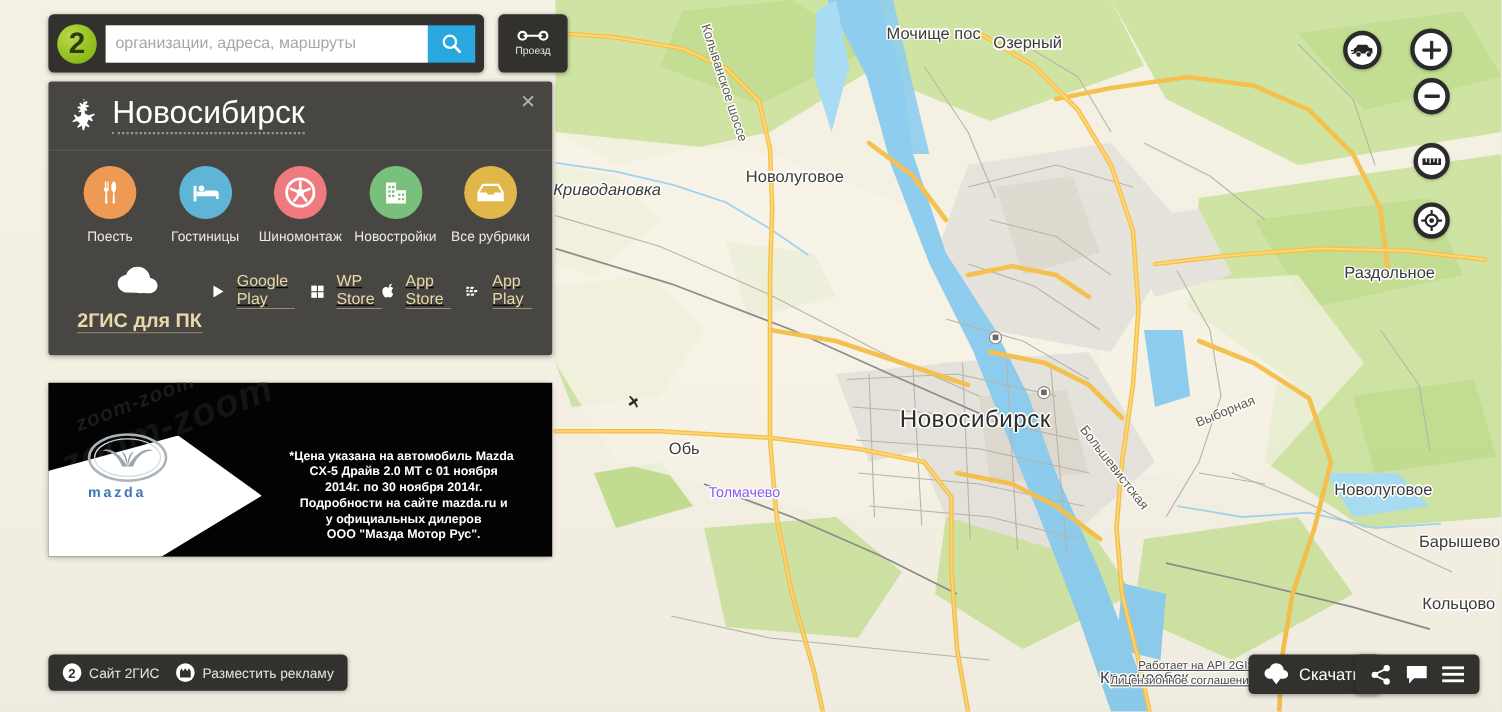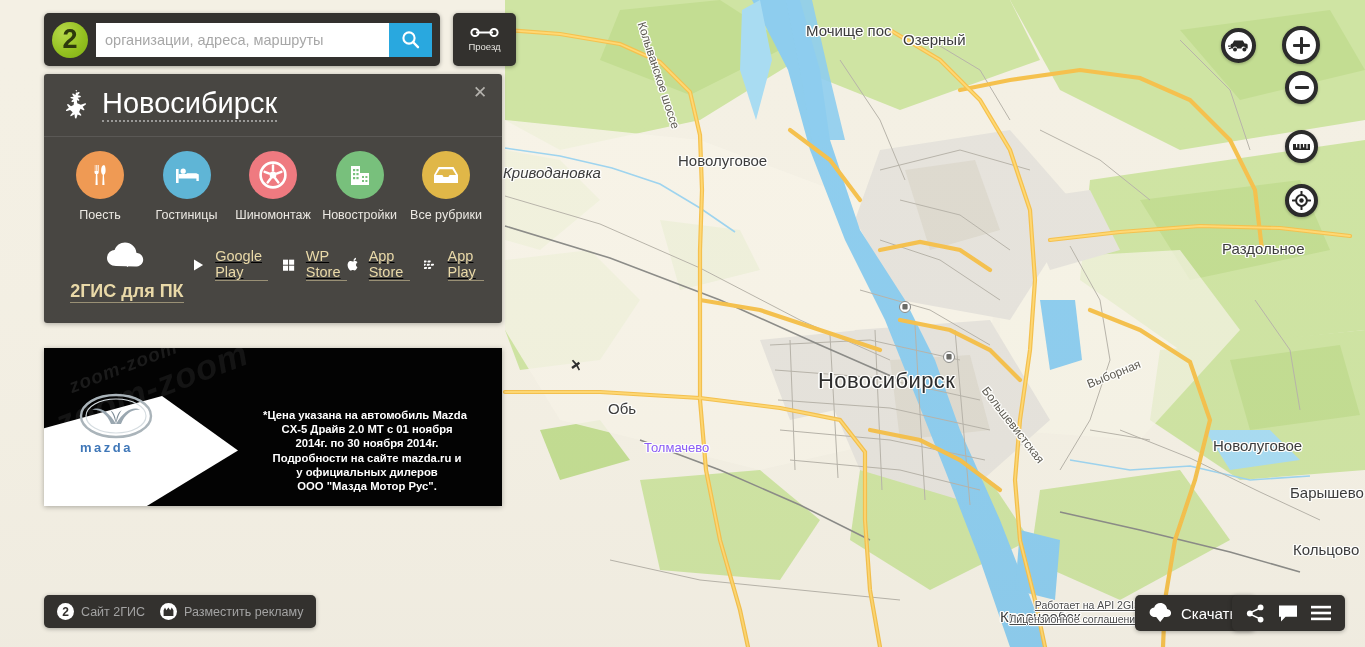--- a/index.html
+++ b/index.html
@@ -175,21 +175,21 @@
   .plus-sign, .minus-sign { background: #2b2b2b; position: absolute; border-radius: 1px; }
 
   
   #bottom-left-bar {
     position: absolute; left: 44px; top: 595px;
     height: 33px; background: #33312e; border-radius: 5px;
     display: flex; align-items: center; gap: 9px; padding: 0 13px;
     z-index: 36; box-shadow: 0 1px 4px rgba(0,0,0,.3);
   }
   .bl-item { display: flex; align-items: center; gap: 7px; cursor: pointer; }
-  .bl-text { color: #a3a3a3; font-size: 12.5px; }
+  .bl-text { color: #e5e5e5; font-size: 12.5px; }
   .mini-circle {
     width: 17px; height: 17px; border-radius: 50%; background: #fff;
     display: flex; align-items: center; justify-content: center;
     color: #33312e; font-size: 12px; font-weight: bold; line-height: 1;
   }
 
   #api-credit {
     position: absolute; right: 224px; top: 598px;
     text-align: right; z-index: 20; pointer-events: none;
   }

